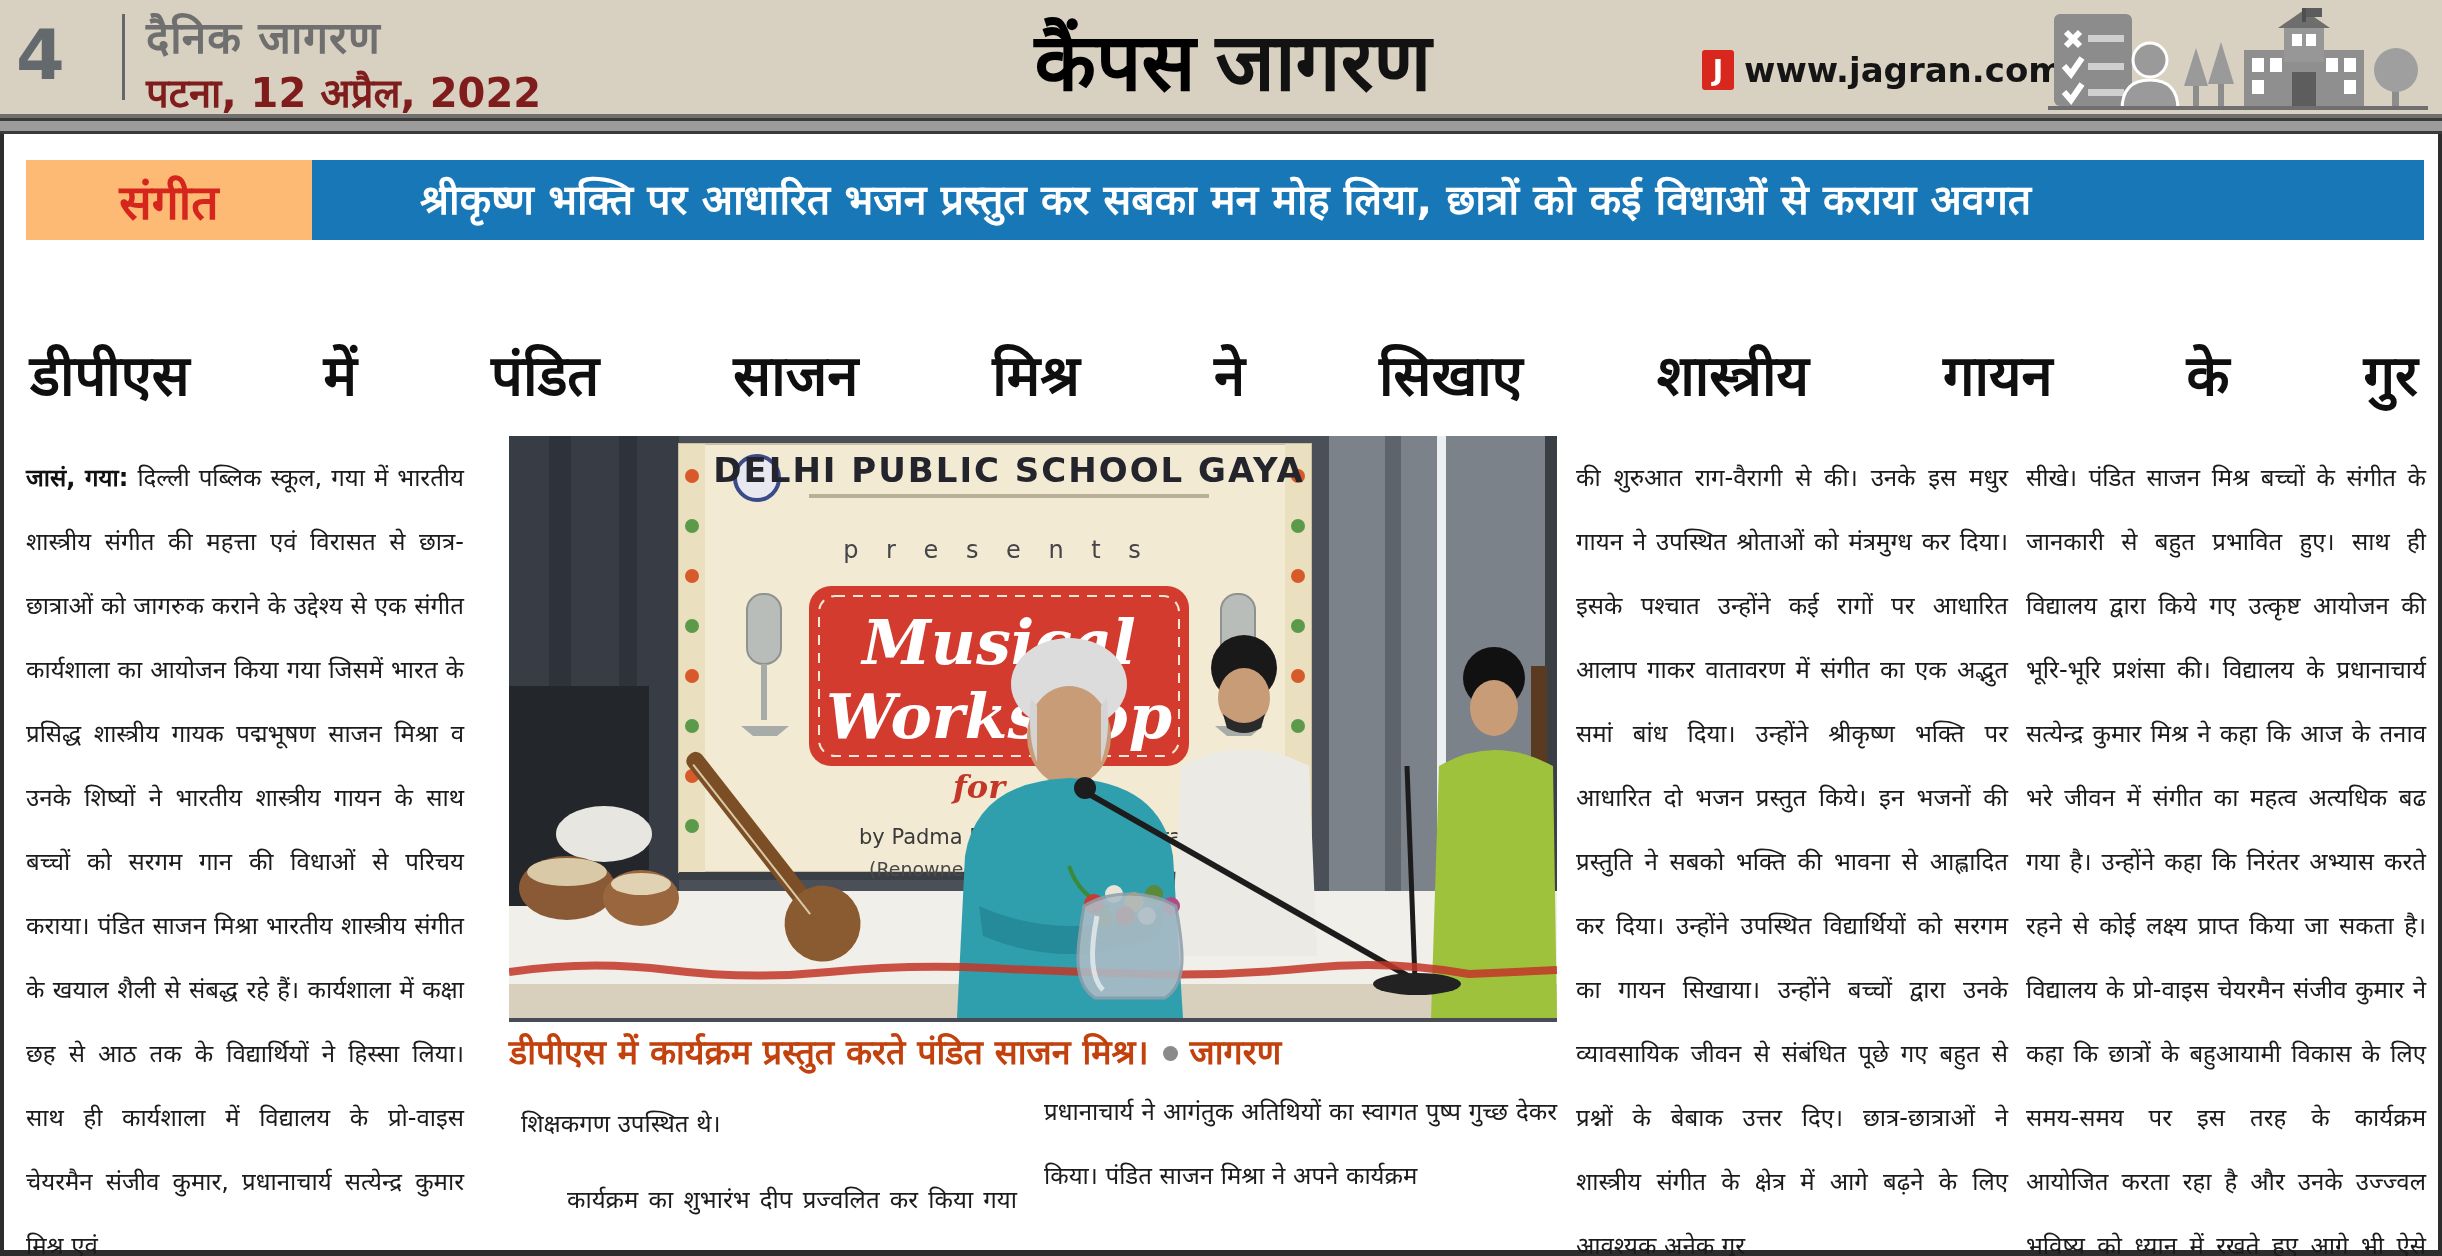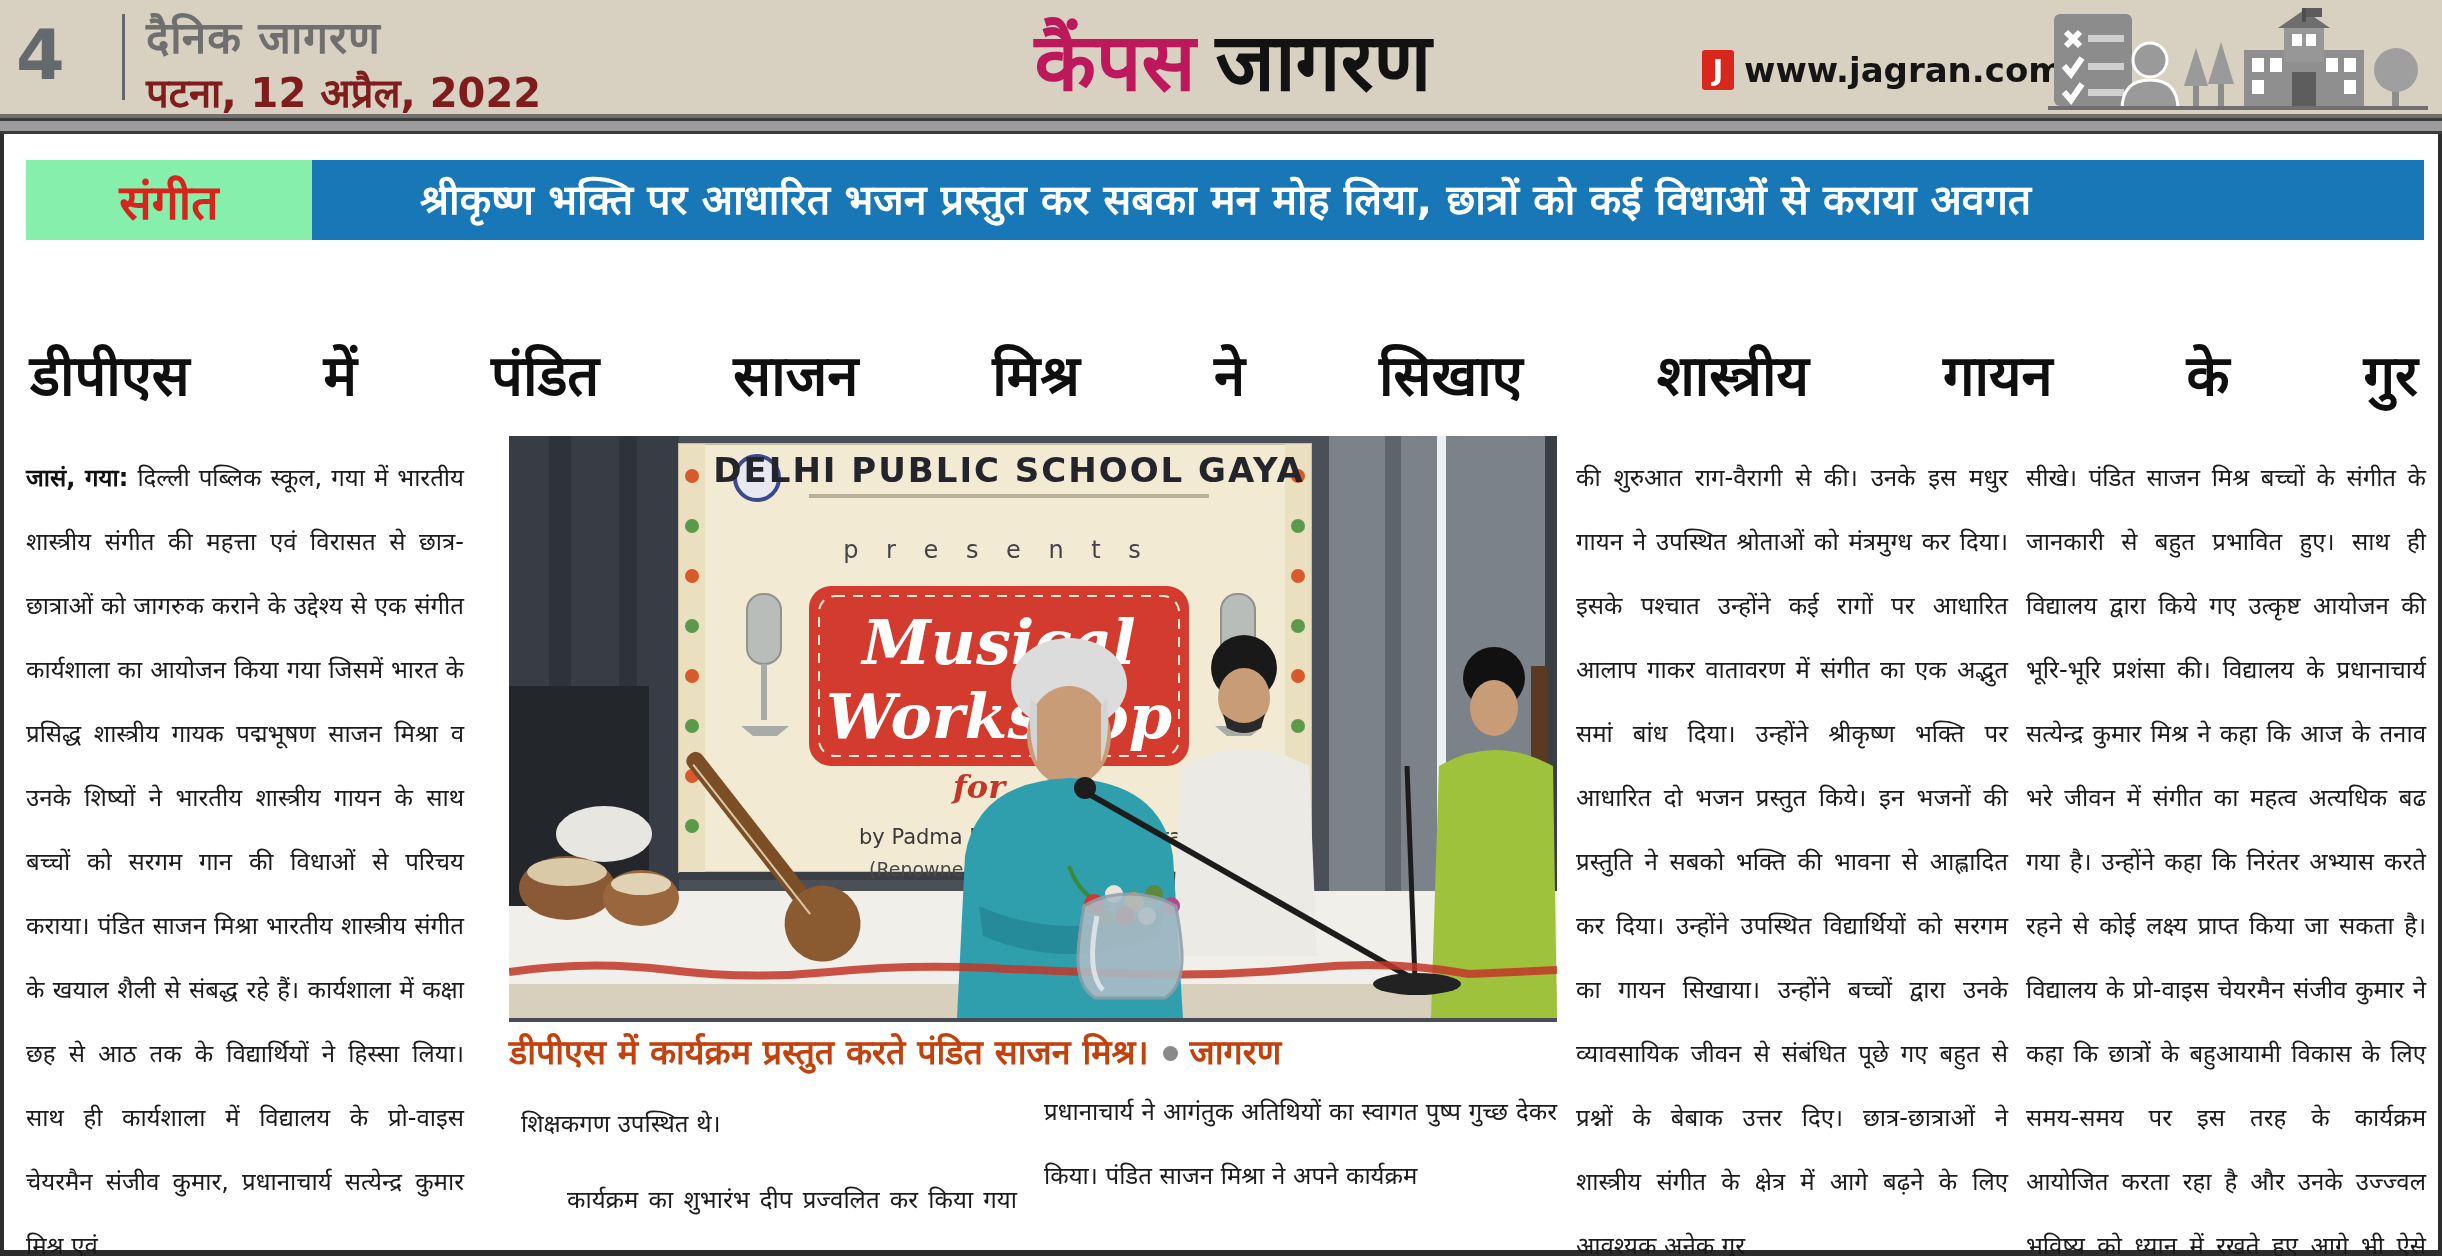--- a/index.html
+++ b/index.html
@@ -7,36 +7,36 @@
         font-family:"DejaVu Sans",sans-serif;}
   
   .band{position:absolute;left:0;top:0;right:0;height:118px;background:#d8d0c0;
         border-bottom:4px solid #70706e;box-sizing:border-box;}
   .page-no{position:absolute;left:16px;top:14px;font-size:70px;font-weight:bold;color:#64696d;}
   .band-vline{position:absolute;left:122px;top:14px;width:3px;height:86px;background:#63676a;}
   .paper-name{position:absolute;left:146px;top:6px;font-size:44px;font-weight:bold;color:#6f6f6f;letter-spacing:1px;}
   .edition{position:absolute;left:146px;top:64px;font-size:40px;font-weight:bold;color:#7f1d1d;}
   .masthead-center{position:absolute;left:50%;top:4px;transform:translateX(-47%);
         font-size:80px;font-weight:bold;white-space:nowrap;}
-  .mh-red{color:#be185d;margin-right:20px;}
+  .mh-red{color:#000000;margin-right:20px;}
   .mh-black{color:#121212;}
   .website{position:absolute;left:1702px;top:50px;display:flex;align-items:center;gap:10px;
         font-size:34px;font-weight:bold;color:#151515;}
   .j-icon{display:inline-flex;align-items:center;justify-content:center;width:32px;height:40px;
         background:#d8281e;color:#fff;font-size:28px;font-weight:bold;border-radius:3px;}
   .header-art{position:absolute;right:14px;top:8px;width:380px;height:102px;}
   
   .gray-strip{position:absolute;left:0;top:118px;right:0;height:16px;background:#9c9c9c;
         border-top:3px solid #3b3b3b;border-bottom:3px solid #3b3b3b;box-sizing:border-box;}
   
   .content{position:absolute;left:0;top:134px;right:0;bottom:0;background:#fff;
         border-left:4px solid #2d2d2d;border-right:4px solid #2d2d2d;border-bottom:6px solid #2d2d2d;
         box-sizing:border-box;}
   .kicker{position:absolute;left:22px;right:14px;top:26px;height:80px;display:flex;}
-  .kicker-label{flex:0 0 286px;background:#86efac;color:#d6251d;font-size:48px;font-weight:bold;
+  .kicker-label{flex:0 0 286px;background:#fdba74;color:#d6251d;font-size:48px;font-weight:bold;
         display:flex;align-items:center;justify-content:center;}
   .kicker-bar{flex:1;background:#1878b7;color:#ffffff;font-size:41px;font-weight:bold;
         line-height:80px;padding-left:108px;white-space:nowrap;overflow:hidden;}
   .headline{position:absolute;left:26px;right:20px;top:116px;height:176px;line-height:176px;
         font-size:56px;font-weight:bold;color:#0f0f0f;white-space:nowrap;
         text-align:justify;text-align-last:justify;}
   
   .body-txt{font-size:24px;line-height:64px;color:#1b1b1b;text-align:justify;}
   .col1{position:absolute;left:22px;top:312px;width:438px;}
   .lead-in{font-weight:bold;color:#111;}

